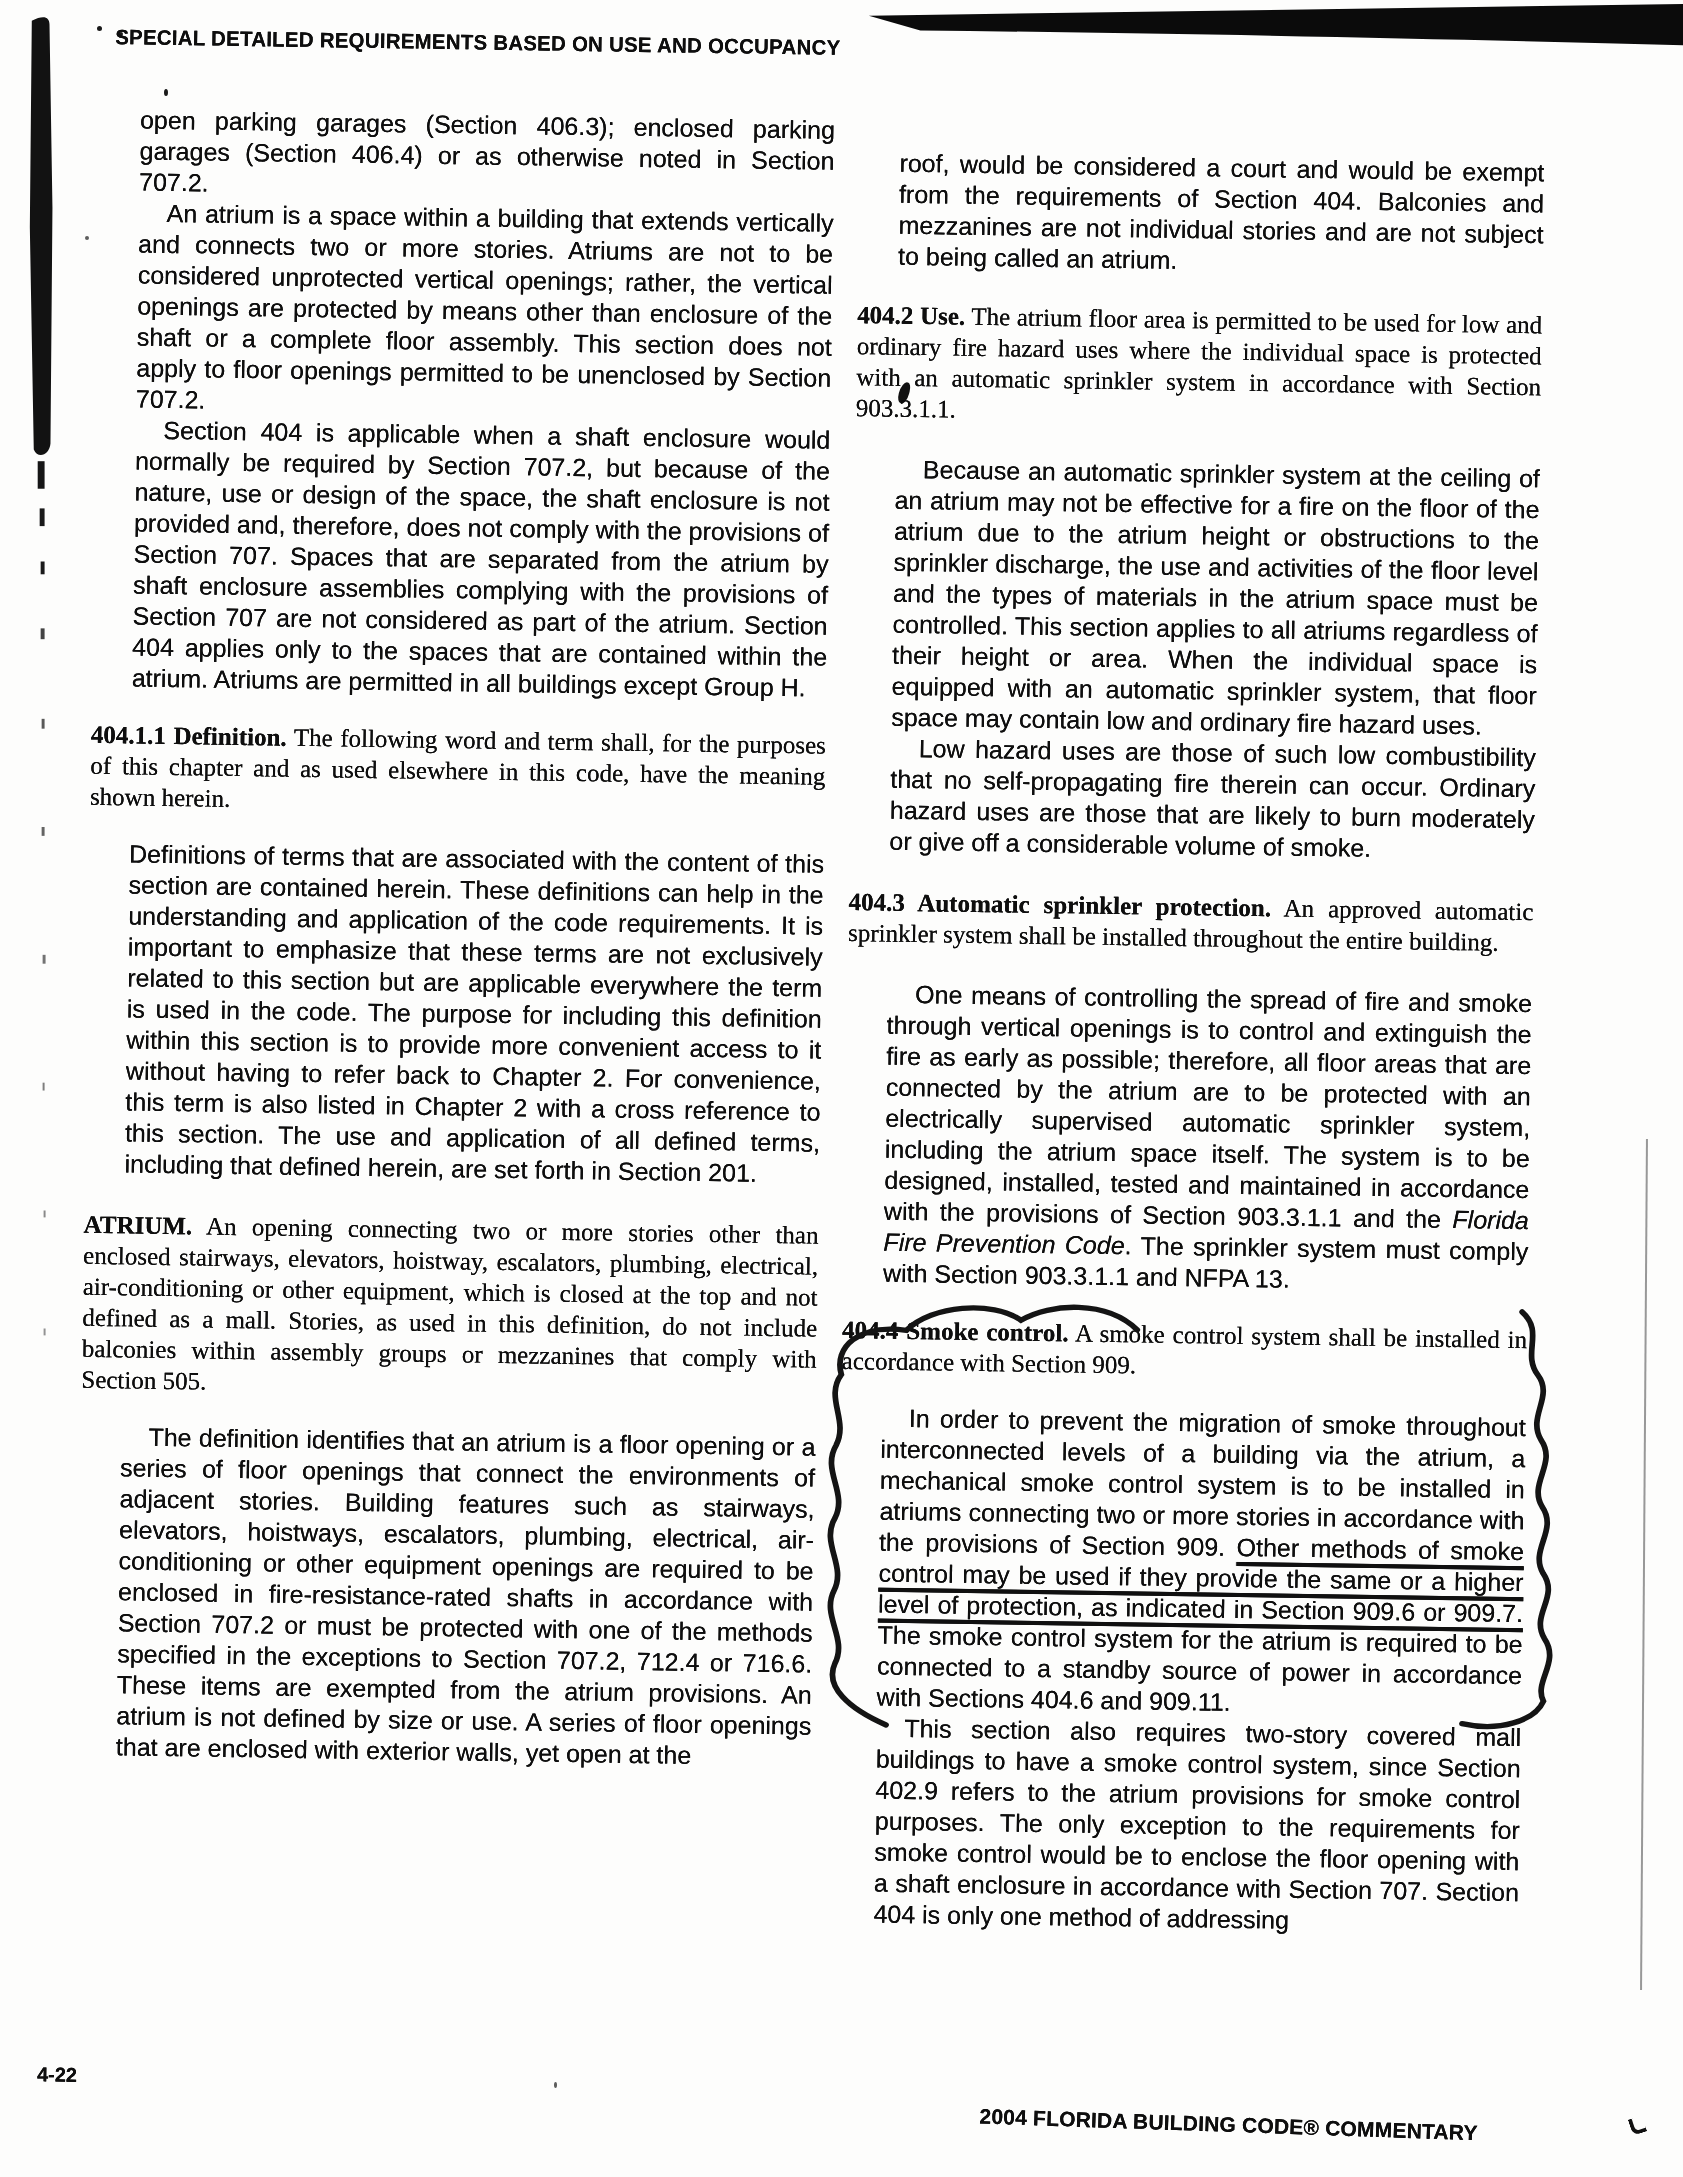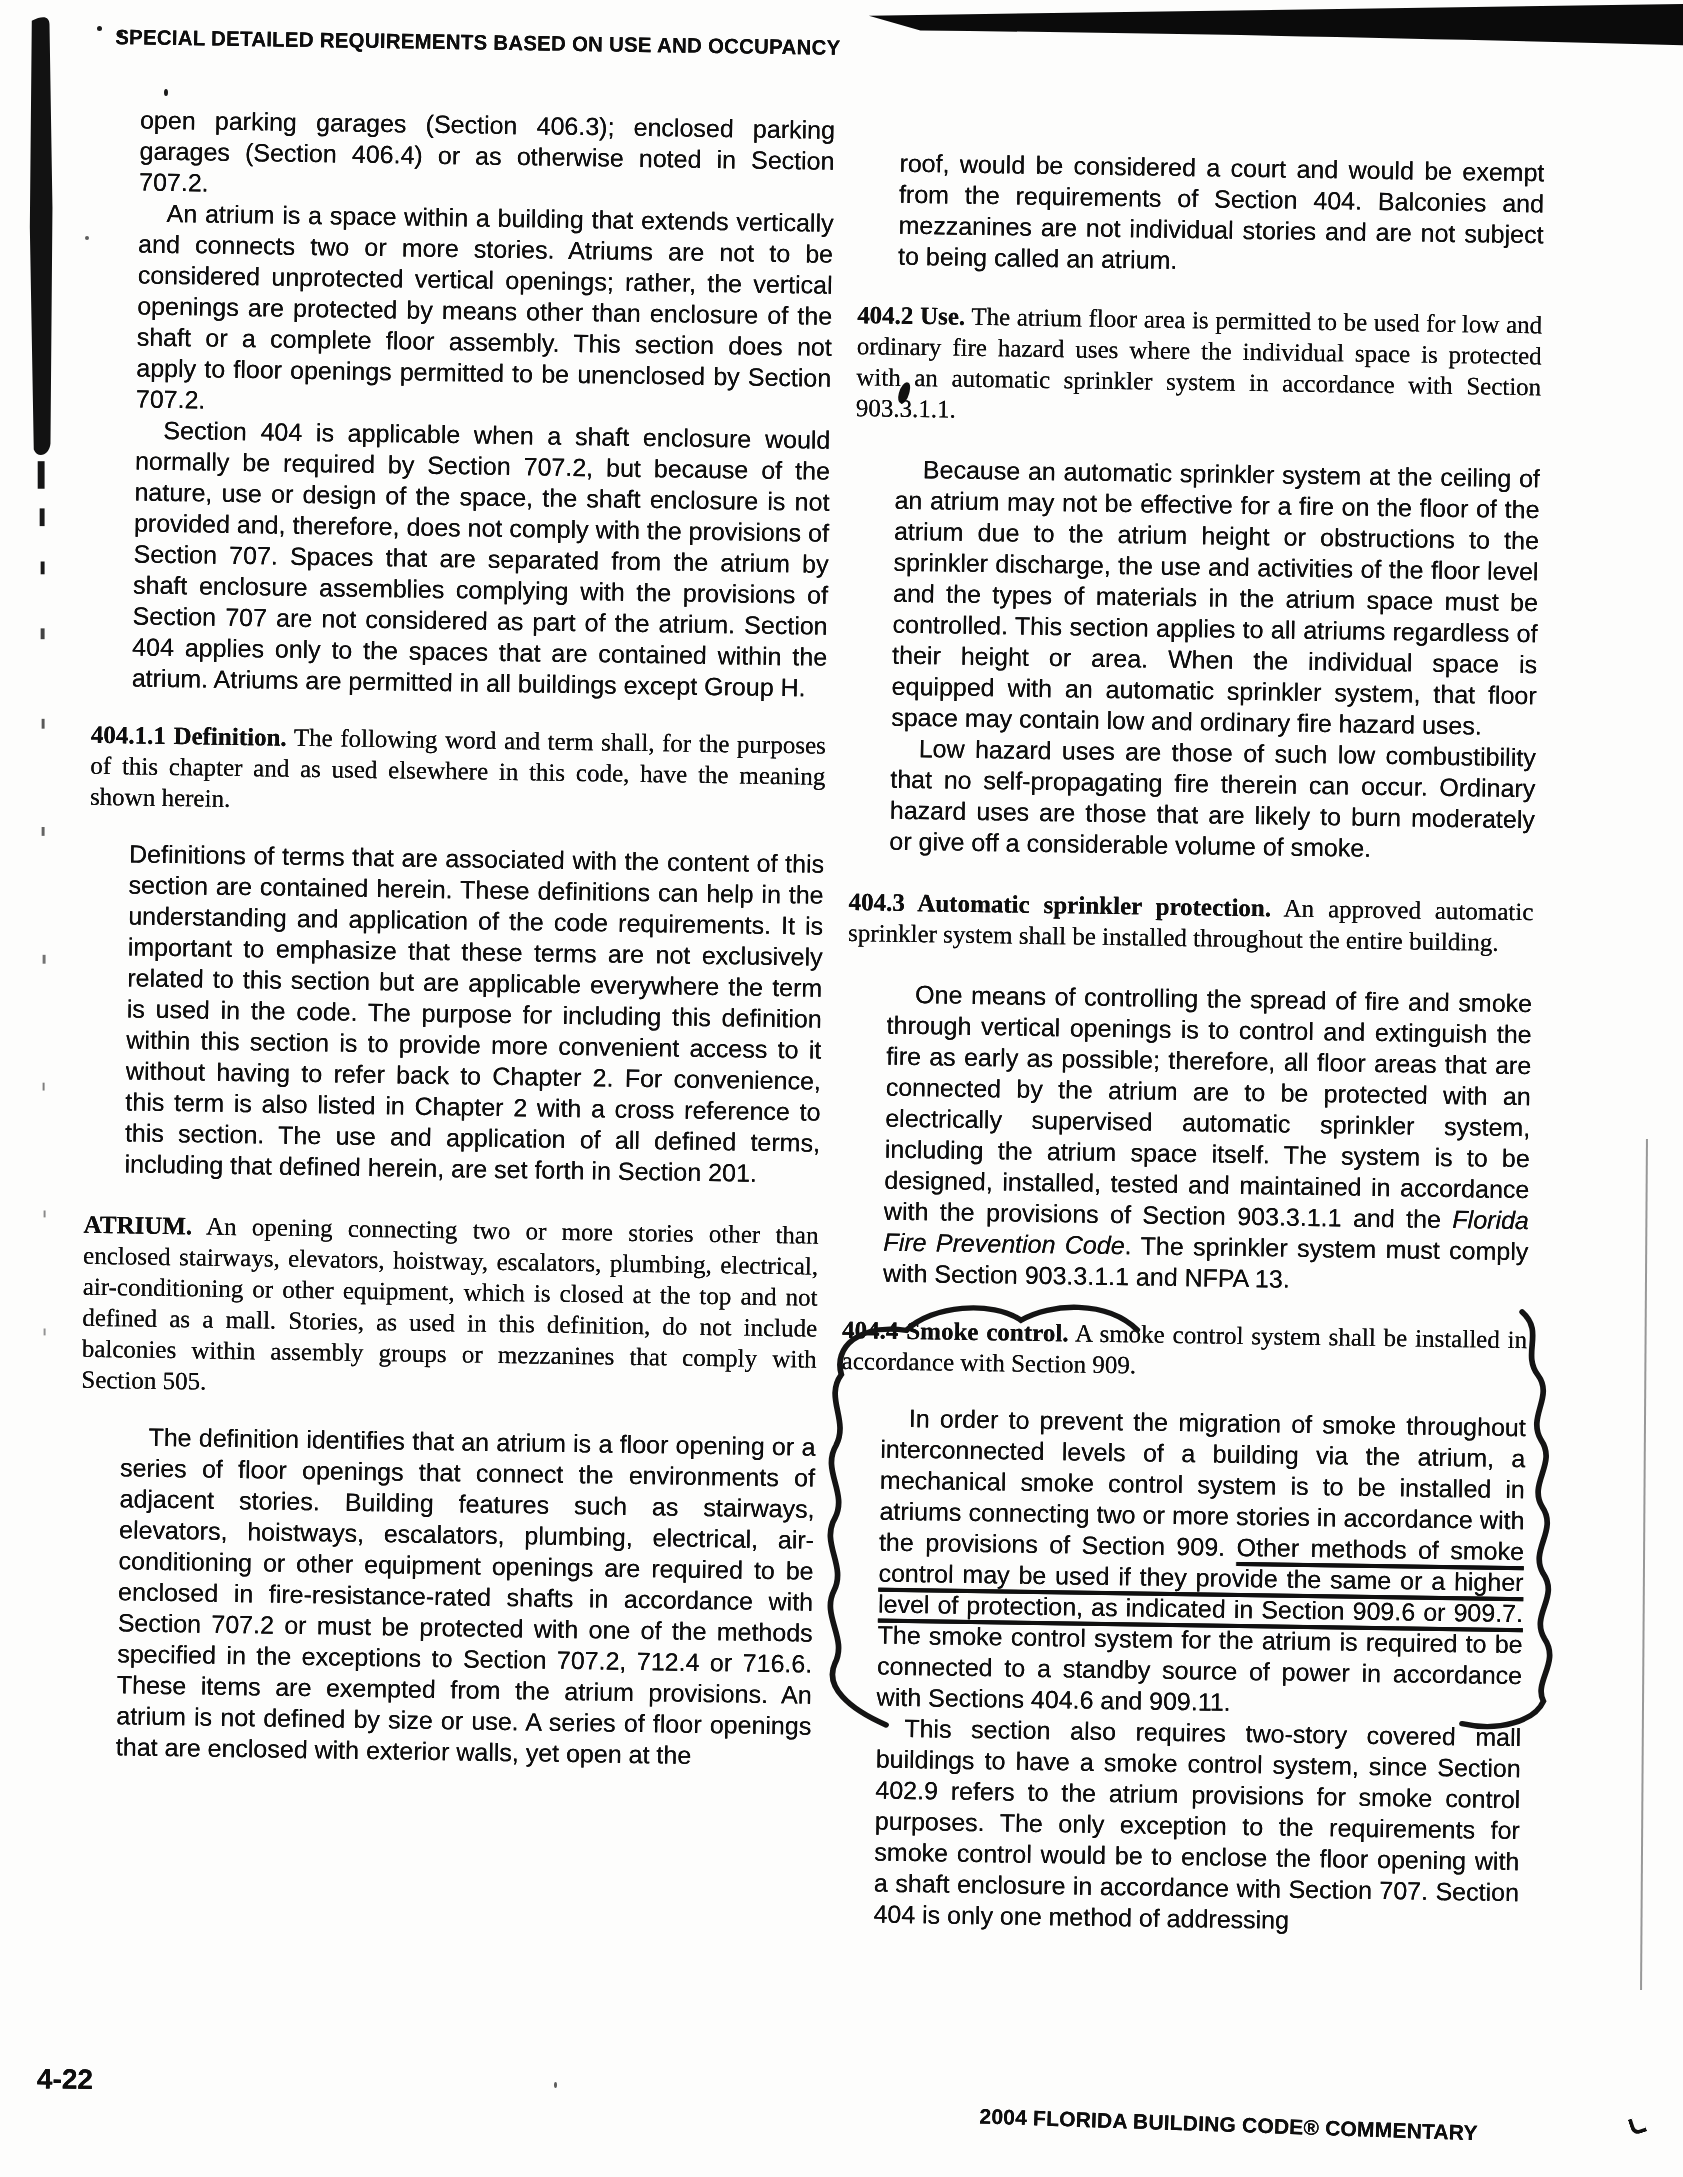--- a/index.html
+++ b/index.html
@@ -56,21 +56,21 @@
   .annot-wrap{position:relative;}
   .annot-wrap .pen{
     position:absolute;left:-48px;top:-22px;
     width:calc(100% + 105px);height:calc(100% + 44px);
     pointer-events:none;
   }
   .annot-wrap .pen path{fill:none;stroke:#141414;stroke-width:5.5;stroke-linecap:round;}
   
   .footer-left{
     position:absolute;left:55px;top:2075px;
-    font-family:"Liberation Sans",sans-serif;font-weight:bold;font-size:28px;
+    font-family:"Liberation Sans",sans-serif;font-weight:bold;font-size:20px;
     text-shadow:0 0 0.5px #000;
   }
   .footer-right{
     position:absolute;left:998px;top:2107px;
     font-family:"Liberation Sans",sans-serif;font-weight:bold;font-size:21px;
     transform:rotate(1.1deg);letter-spacing:0.2px;
     text-shadow:0 0 0.6px #000;
   }
   
   .artifact{position:absolute;}

